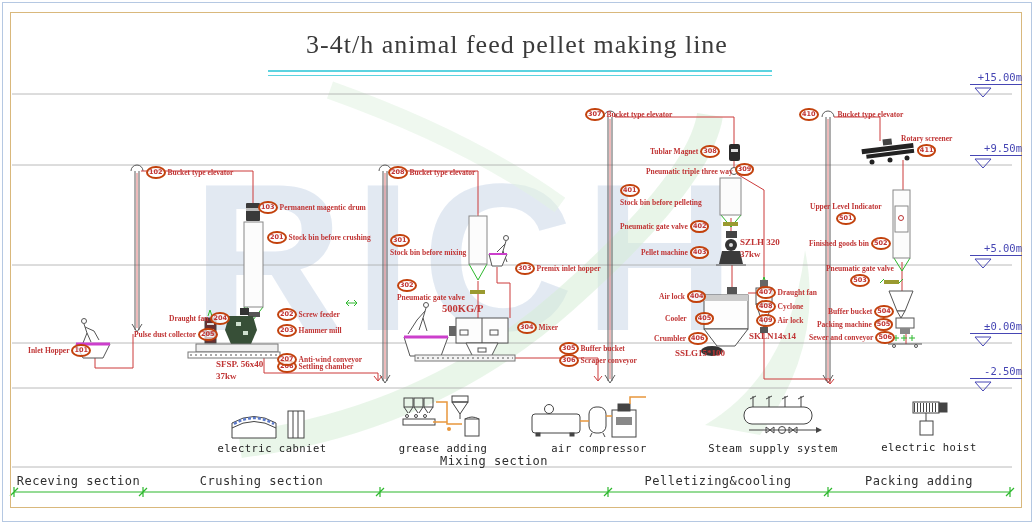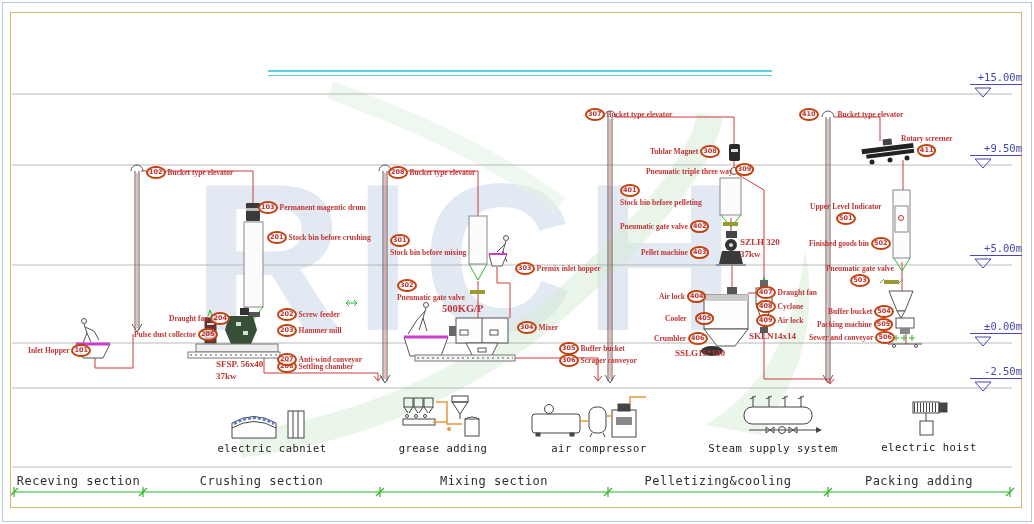--- a/index.html
+++ b/index.html
@@ -292,20 +292,21 @@
         <line x1="14" x2="1010" y1="492" y2="492"></line>
         <path d="M10,496 L18,488 M14,487 L14,497"></path>
         <path d="M139,496 L147,488 M143,487 L143,497"></path>
         <path d="M376,496 L384,488 M380,487 L380,497"></path>
         <path d="M604,496 L612,488 M608,487 L608,497"></path>
         <path d="M824,496 L832,488 M828,487 L828,497"></path>
         <path d="M1006,496 L1014,488 M1010,487 L1010,497"></path>
       </g>
   </svg>
 
+  <div class="title">3-4t/h animal feed pellet making line</div>
   <div class="tl1"></div>
   <div class="tl2"></div>
   <div class="frame-outer"></div>
   <div class="frame-inner"></div>
   <div id="labels">
       <div class="eq tn" style="left: 28px; top: 344px;">
         <span>Inlet Hopper</span>
         <span class="bub">101</span>
       </div>
       <div class="eq nt" style="left: 146px; top: 166px;">
@@ -459,21 +460,21 @@
       <div class="spec" style="left: 740px; top: 249px;">37kw</div>
       <div class="spec" style="left: 749px; top: 331px;">SKLN14x14</div>
       <div class="spec" style="left: 675px; top: 348px;">SSLG15*100</div>
       <div class="aux" style="left: 272px; top: 442px;">electric cabniet</div>
       <div class="aux" style="left: 443px; top: 442px;">grease adding</div>
       <div class="aux" style="left: 599px; top: 442px;">air compressor</div>
       <div class="aux" style="left: 773px; top: 442px;">Steam supply system</div>
       <div class="aux" style="left: 929px; top: 441px;">electric hoist</div>
       <div class="secl" style="left: 78.5px; top: 474px;">Receving section</div>
       <div class="secl" style="left: 261.5px; top: 474px;">Crushing section</div>
-      <div class="secl" style="left: 494px; top: 474px;">Mixing section</div>
+      <div class="secl" style="left: 494px; top: 454px;">Mixing section</div>
       <div class="secl" style="left: 718px; top: 474px;">Pelletizing&amp;cooling</div>
       <div class="secl" style="left: 919px; top: 474px;">Packing adding</div>
       <div class="elev-t" style="left: 960px; top: 71px;">+15.00m</div>
       <div class="elev-u" style="left: 970px; top: 84px;"></div>
       <div class="elev-tri" style="left: 974px; top: 84px;"><svg width="18" height="11">
           <path d="M1,1 H17 L9,10 Z" fill="none" stroke="#4646b4"></path>
         </svg></div>
       <div class="elev-t" style="left: 960px; top: 142px;">+9.50m</div>
       <div class="elev-u" style="left: 970px; top: 155px;"></div>
       <div class="elev-tri" style="left: 974px; top: 155px;"><svg width="18" height="11">

